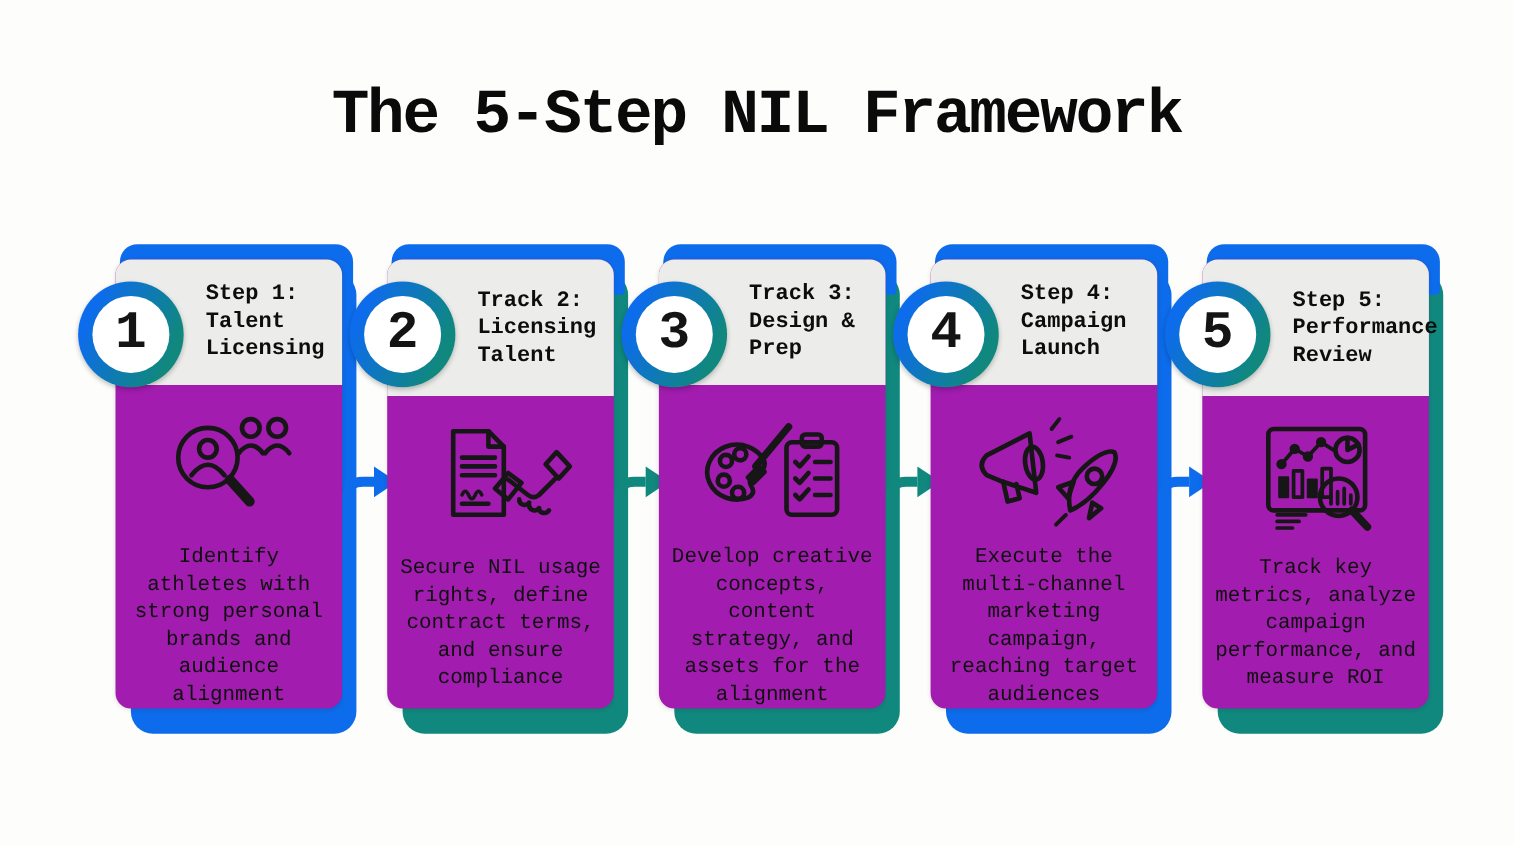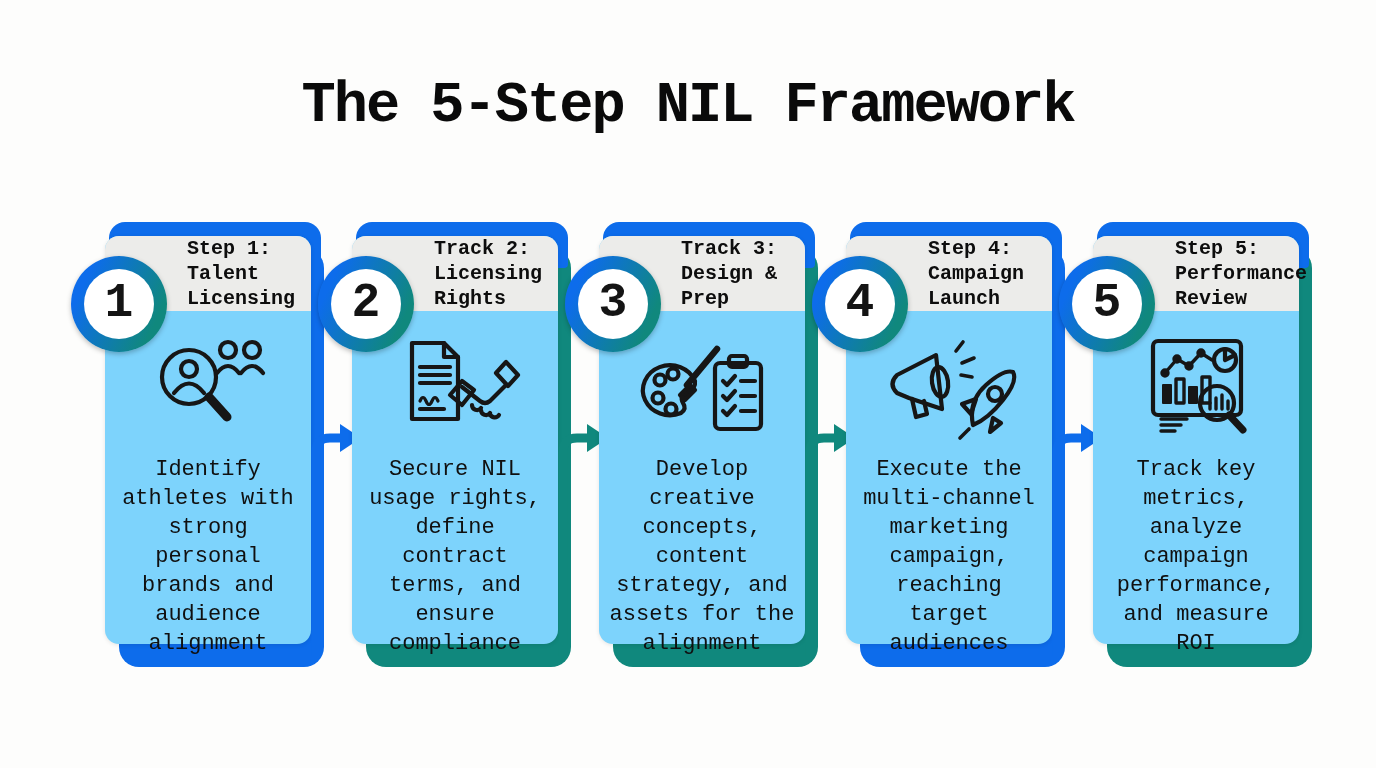--- a/index.html
+++ b/index.html
@@ -21,21 +21,21 @@
   .shadow {
     position:absolute; left:14px; right:-13px; top:26px; bottom:-23px;
     border-radius:20px;
   }
   .topbar {
     position:absolute; left:4px; right:-10px; top:0; height:46px;
     border-radius:16px 16px 4px 4px;
   }
   .card {
     position:absolute; left:0; right:0; top:14px; bottom:0;
-    background:#7dd3fc; border-radius:14px;
+    background:#a21caf; border-radius:14px;
     box-shadow:0 1px 4px rgba(0,0,0,0.10);
     display:flex; flex-direction:column;
   }
   .header {
     height:124px; background:#ececea; border-radius:14px 14px 0 0;
     display:flex; align-items:center;
     padding-left:82px; padding-right:6px; box-sizing:border-box;
   }
   .step-title { font-weight:bold; font-size:20px; line-height:1.25; color:#0d0d0d; }
   .step-title .nm { display:block; }
@@ -48,21 +48,21 @@
   .badge-inner {
     width:70px; height:70px; background:#ffffff; border-radius:50%;
     display:flex; align-items:center; justify-content:center;
     font-size:48px; font-weight:bold; color:#141414; padding-bottom:2px; box-sizing:border-box;
   }
   .body {
     flex:1; display:flex; flex-direction:column; align-items:center;
     padding:0 9px; box-sizing:border-box; text-align:center;
   }
   .icon { height:132px; margin-top:12px; display:flex; align-items:center; justify-content:center; }
-  .desc { font-size:22px; line-height:1.32; color:#101010;text-align:center; }
+  .desc { font-size:19px; line-height:1.32; color:#101010;text-align:center; }
   .arrow { position:absolute; right:-56px; top:186px; width:58px; height:250px; }
   svg { display:block; }
 </style>
 </head>
 <body>
 
 <div class="canvas">
   <div class="title">The 5-Step NIL Framework</div>
   <div class="row">
   <div class="card-wrap">
@@ -104,21 +104,21 @@
     </div>
   </div>
 
   <div class="card-wrap">
     <div class="shadow" style="background: rgb(16, 136, 125);"></div>
     <div class="topbar" style="background: rgb(13, 108, 235);"></div>
     <div class="card">
       <div class="header">
         <div class="step-title">
           <span>Track 2:</span>
-          <span class="nm">Licensing Rights</span>
+          <span class="nm">Licensing Talent</span>
         </div>
       </div>
       <div class="body">
         <div class="icon">
               <svg width="138" height="112" viewBox="0 0 138 112">
     <g fill="none" stroke="#161616" stroke-width="4.2" stroke-linecap="round" stroke-linejoin="round">
       <path d="M26,10 H58 L72,24 V86 H26 Z"></path>
       <path d="M58,10 V24 H72"></path>
       <path d="M34,34 H64 M34,42 H64 M34,50 H64"></path>
       <path d="M34,68 q3,-7 6,0 t6,0 t6,0" stroke-width="3.2"></path>

